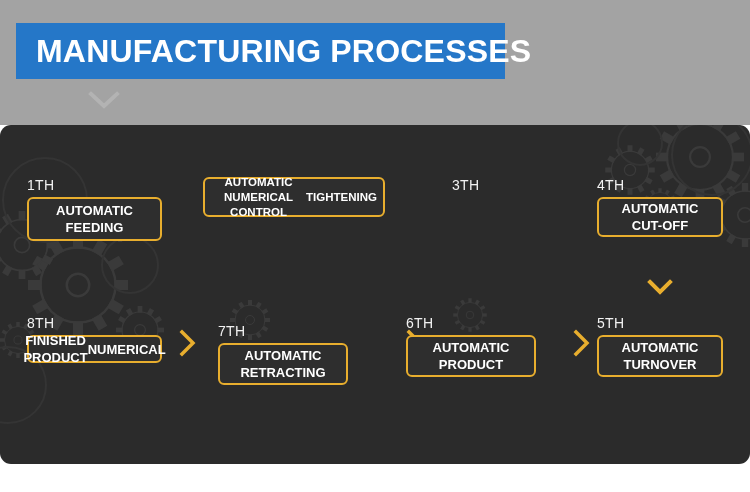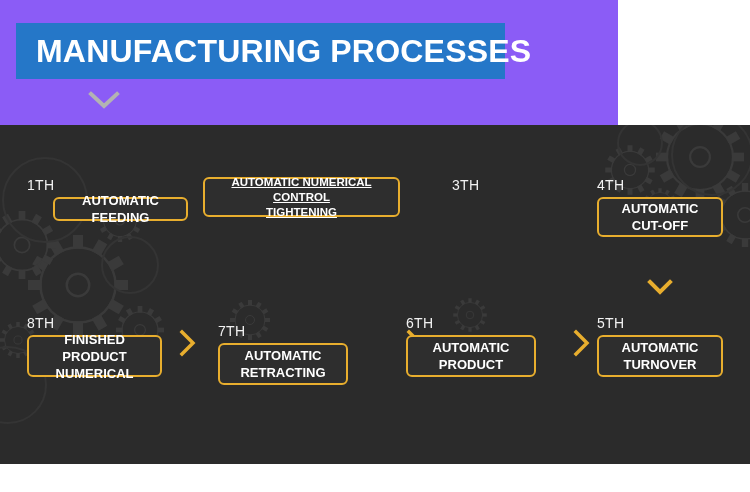--- a/index.html
+++ b/index.html
@@ -13,23 +13,23 @@
     font-family: "Liberation Sans", sans-serif;
     overflow: hidden;
     position: relative;
   }
 
   
   #header {
     position: absolute;
     left: 0;
     top: 0;
-    width: 618px;
+    width: 750px;
     height: 125px;
-    background: #8b5cf6;
+    background: #a3a3a3;
   }
   #title-bar {
     position: absolute;
     left: 16px;
     top: 23px;
     width: 489px;
     height: 56px;
     background: #2577c8;
     display: flex;
     align-items: center;
@@ -53,20 +53,21 @@
 
   
   #panel {
     position: absolute;
     left: 0;
     top: 125px;
     width: 750px;
     height: 339px;
     background: #2b2b2b;
     overflow: hidden;
+    border-radius: 11px;
   }
   #gear-bg {
     position: absolute;
     left: 0;
     top: 0;
     width: 750px;
     height: 339px;
     pointer-events: none;
   }
 
@@ -178,33 +179,33 @@
     <use href="#gearShape" x="0" y="0" transform="translate(660,80) scale(0.42)"></use>
     <circle cx="712" cy="30" r="40" fill="none" stroke="#343434" stroke-width="2"></circle>
     <circle cx="640" cy="18" r="22" fill="none" stroke="#343434" stroke-width="2"></circle>
 
     <use href="#gearShape" x="0" y="0" transform="translate(250,195) scale(0.5)"></use>
     <use href="#gearShape" x="0" y="0" transform="translate(470,190) scale(0.42)"></use>
   </svg>
 
   <div class="step" style="left:27px; top:52px; width:135px;">
     <div class="step-label">1TH</div>
-    <div class="step-box" style="width:135px; height:24px;margin-left:26px;">
+    <div class="step-box" style="width:135px; height:44px;">
       <span>AUTOMATIC FEEDING</span>
     </div>
   </div>
 
   <div class="arrow" style="left:176px; top:203px;">
     <svg width="22" height="30" viewBox="0 0 22 30">
       <polyline points="6,4 17,15 6,26" fill="none" stroke="#e8ae2e" stroke-width="3.5" stroke-linecap="square"></polyline>
     </svg>
   </div>
 
   <div class="step" style="left:203px; top:52px; width:182px;">
-    <div class="step-box small" style="width:197px; height:40px; flex-direction:column;text-decoration:underline;">
+    <div class="step-box small" style="width:182px; height:40px; flex-direction:row;">
       <span>AUTOMATIC NUMERICAL CONTROL</span>
       <span>TIGHTENING</span>
     </div>
   </div>
 
   <div class="arrow" style="left:403px; top:203px;">
     <svg width="22" height="30" viewBox="0 0 22 30">
       <polyline points="6,4 17,15 6,26" fill="none" stroke="#e8ae2e" stroke-width="3.5" stroke-linecap="square"></polyline>
     </svg>
   </div>
@@ -228,21 +229,21 @@
   </div>
 
   <div class="arrow-down" style="left:645px; top:152px;">
     <svg width="30" height="20" viewBox="0 0 30 20">
       <polyline points="5,5 15,15 25,5" fill="none" stroke="#e8ae2e" stroke-width="4" stroke-linecap="square"></polyline>
     </svg>
   </div>
 
   <div class="step" style="left:27px; top:190px; width:135px;">
     <div class="step-label">8TH</div>
-    <div class="step-box" style="width:135px; height:42px; flex-direction:column;">
+    <div class="step-box" style="width:135px; height:28px; flex-direction:row;">
       <span>FINISHED PRODUCT</span>
       <span>NUMERICAL</span>
     </div>
   </div>
 
   <div class="step" style="left:218px; top:198px; width:130px;">
     <div class="step-label">7TH</div>
     <div class="step-box" style="width:130px; height:42px; flex-direction:column;">
       <span>AUTOMATIC</span>
       <span>RETRACTING</span>

